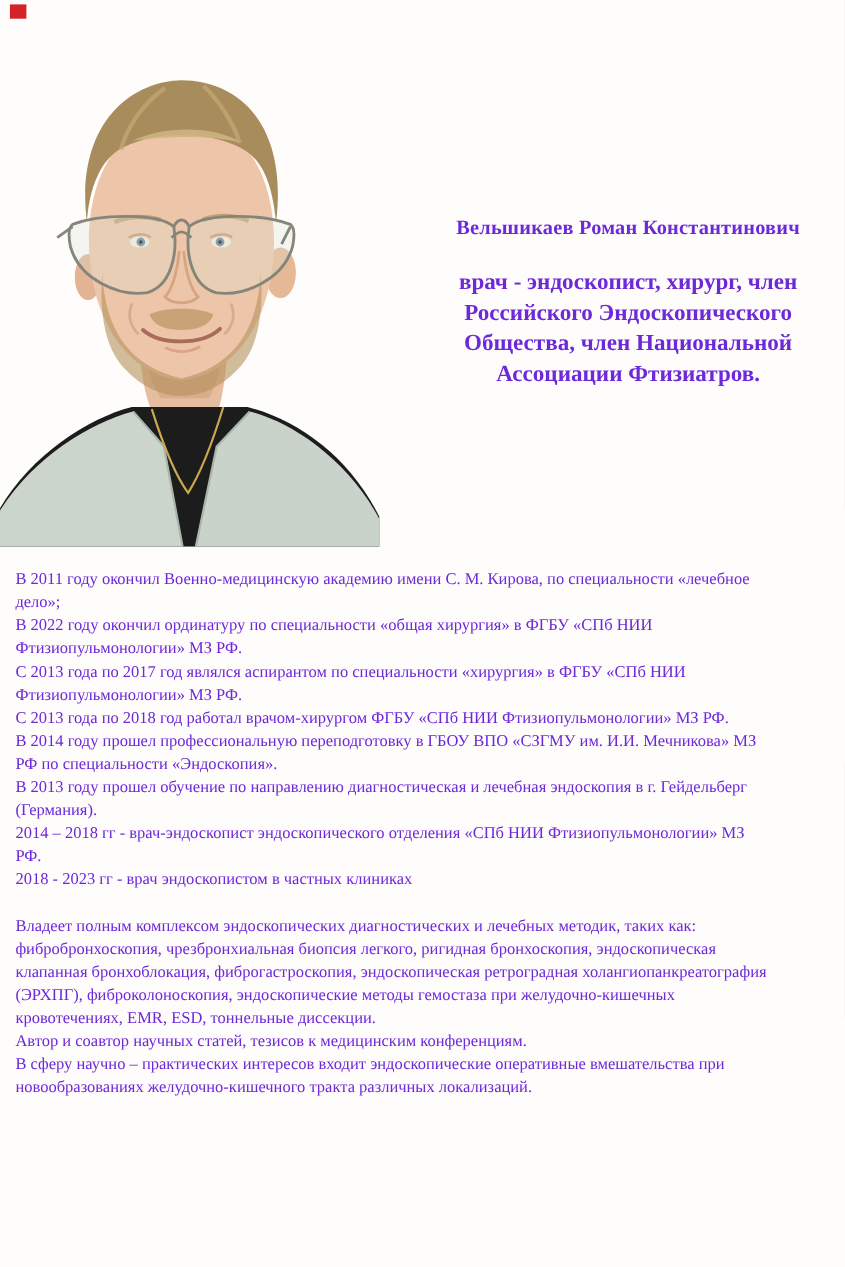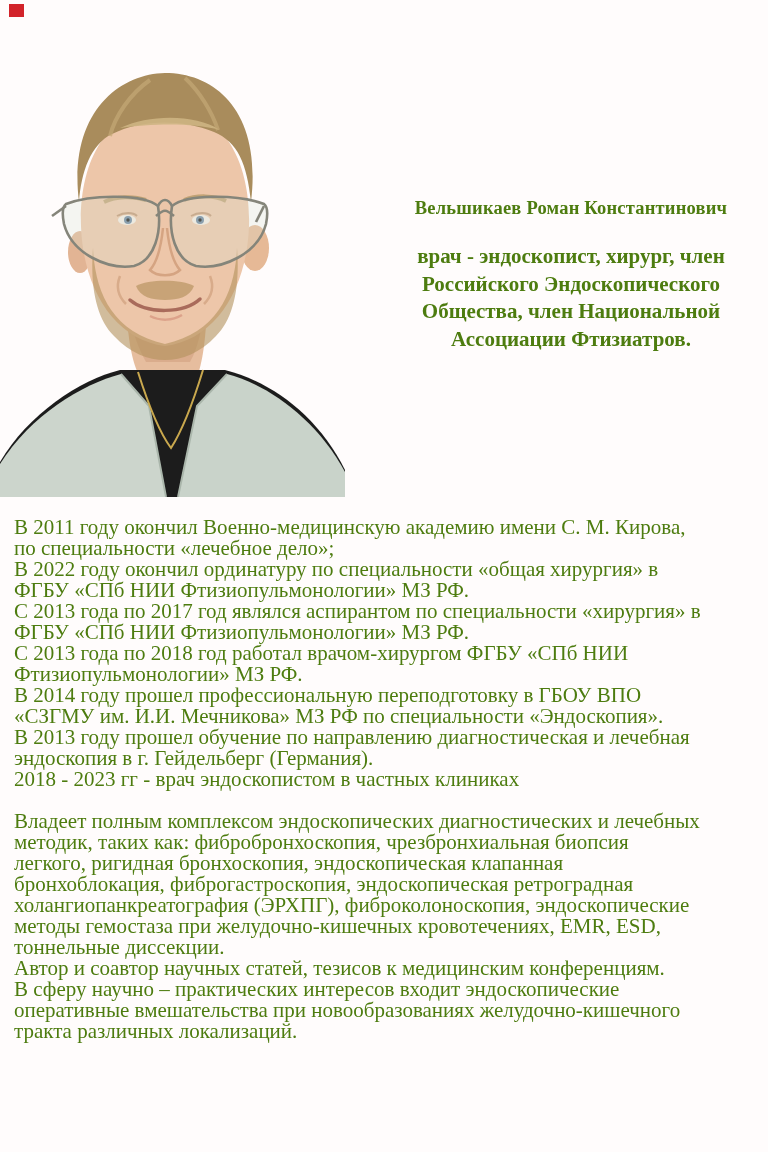--- a/index.html
+++ b/index.html
@@ -3,21 +3,21 @@
 <meta charset="utf-8">
 <style>
   html,body{margin:0;padding:0;background:#e9e9e9;}
   .page{
     position:relative;
     width:768px;height:1152px;
     margin:0 auto;
     background:#fffcfc;
     overflow:hidden;
     font-family:"Liberation Serif","DejaVu Serif",serif;
-    color:#4d7c0f;
+    color:#6d28d9;
   }
   .red-marker{
     position:absolute;left:9px;top:4px;width:15px;height:13px;
     background:#d2232a;
   }
   .photo{
     position:absolute;left:0;top:70px;width:345px;height:427px;
   }
   .photo svg{display:block;width:100%;height:100%;}
   .header{
@@ -28,21 +28,21 @@
     margin:0;
     font-size:18.5px;font-weight:bold;line-height:24px;
     letter-spacing:.2px;white-space:nowrap;
   }
   .subtitle{
     width:362px;margin:23px auto 0;
     font-size:21px;font-weight:bold;line-height:27.5px;
   }
   .bio{
     position:absolute;left:14px;top:517px;width:688px;
-    font-size:21px;line-height:21px;
+    font-size:15px;line-height:21px;
   }
   .bio p{margin:0;}
   .para-gap{height:21px;}
 </style>
 </head>
 <body>
 
 <div class="page">
 
   <div class="red-marker"></div>
@@ -109,20 +109,21 @@
     <p class="subtitle">врач - эндоскопист, хирург, член Российского Эндоскопического Общества, член Национальной Ассоциации Фтизиатров.</p>
   </div>
 
   <div class="bio">
     <p>В 2011 году окончил Военно-медицинскую академию имени С. М. Кирова, по специальности «лечебное дело»;</p>
     <p>В 2022 году окончил ординатуру по специальности «общая хирургия» в ФГБУ «СПб НИИ Фтизиопульмонологии» МЗ РФ.</p>
     <p>С 2013 года по 2017 год являлся аспирантом по специальности «хирургия» в ФГБУ «СПб НИИ Фтизиопульмонологии» МЗ РФ.</p>
     <p>С 2013 года по 2018 год работал врачом-хирургом ФГБУ «СПб НИИ Фтизиопульмонологии» МЗ РФ.</p>
     <p>В 2014 году прошел профессиональную переподготовку в ГБОУ ВПО «СЗГМУ им. И.И. Мечникова» МЗ РФ по специальности «Эндоскопия».</p>
     <p>В 2013 году прошел обучение по направлению диагностическая и лечебная эндоскопия в г. Гейдельберг (Германия).</p>
+    <p>2014 – 2018 гг - врач-эндоскопист эндоскопического отделения «СПб НИИ Фтизиопульмонологии» МЗ РФ.</p>
     <p>2018 - 2023 гг - врач эндоскопистом в частных клиниках</p>
     <div class="para-gap"></div>
     <p>Владеет полным комплексом эндоскопических диагностических и лечебных методик, таких как: фибробронхоскопия, чрезбронхиальная биопсия легкого, ригидная бронхоскопия, эндоскопическая клапанная бронхоблокация, фиброгастроскопия, эндоскопическая ретроградная холангиопанкреатография (ЭРХПГ), фиброколоноскопия, эндоскопические методы гемостаза при желудочно-кишечных кровотечениях, EMR, ESD, тоннельные диссекции.</p>
     <p>Автор и соавтор научных статей, тезисов к медицинским конференциям.</p>
     <p>В сферу научно – практических интересов входит эндоскопические оперативные вмешательства при новообразованиях желудочно-кишечного тракта различных локализаций.</p>
   </div>
 
 </div>
 
 </body></html>

